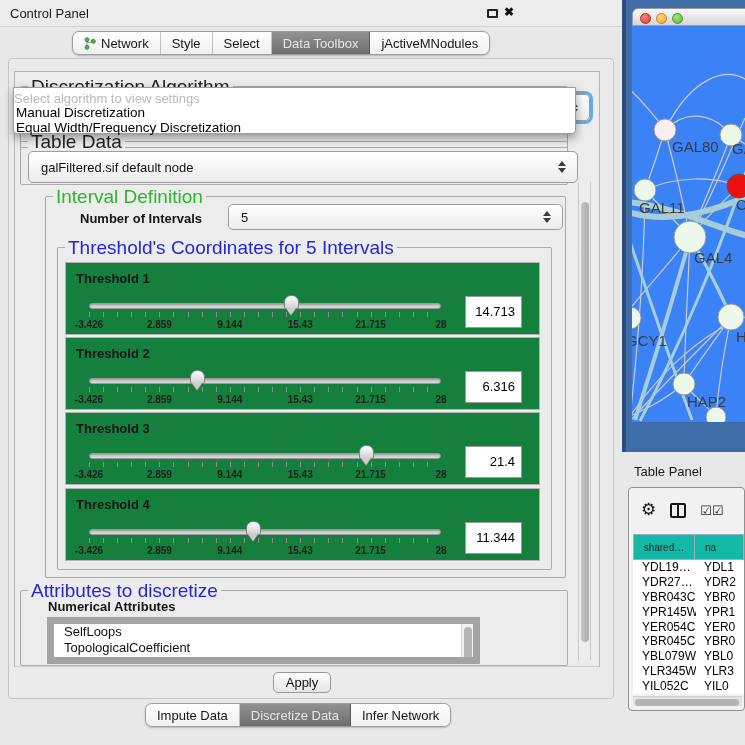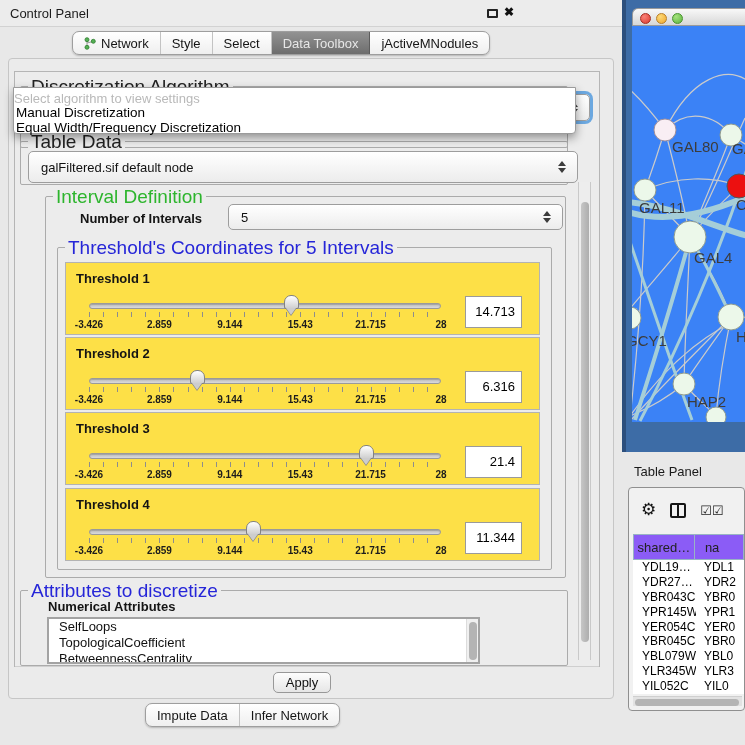--- a/index.html
+++ b/index.html
@@ -39,38 +39,38 @@
   .focusring{box-shadow:0 0 0 3px rgba(86,156,222,.85)}
 
   
   .popup{left:13px;top:87px;width:563px;height:47px;background:#fff;border:1px solid #9b9b9b;
          border-radius:0 0 4px 4px;box-shadow:0 4px 10px rgba(0,0,0,.38);z-index:50;font-size:13px}
   .popup .hint{position:absolute;left:0;right:0;top:3px;text-align:left;color:#b9b9b9}
   .popup .opt1{position:absolute;left:2px;top:17px;font-weight:normal;color:#000;font-size:13.5px}
   .popup .opt2{position:absolute;left:2px;top:32px;color:#000;font-size:13.5px}
 
   
-  .thpanel{left:65px;width:475px;height:73px;border:1px solid #b3b3b3;background:#fde047}
+  .thpanel{left:65px;width:475px;height:73px;border:1px solid #b3b3b3;background:#15803d}
   .th-title{position:absolute;left:10px;top:8px;font-size:13px;font-weight:bold;color:#141414}
   .slider-area{position:absolute;left:23px;top:36px;width:352px;height:34px}
   .track{position:absolute;left:0;right:0;top:4px;height:6px;border-radius:3px;
          background:linear-gradient(#bdbdbd,#dadada);border:1px solid #9a9a9a;box-shadow:inset 0 1px 1px rgba(0,0,0,.15)}
   .minorticks{position:absolute;left:0;right:0;top:13px;height:5px;
          background-image:repeating-linear-gradient(to right,#8d8d8d 0 1px,transparent 1px 14.08px)}
   .tl{position:absolute;top:20px;transform:translateX(-50%);font-size:10px;font-weight:bold;color:#1d1d1d;white-space:nowrap}
   .th-handle{position:absolute;top:-4px;width:15px;height:14px;z-index:2;
          background:linear-gradient(#ffffff,#d0d0d0);border:1px solid #828282;border-radius:7px 7px 2px 2px}
   .th-handle::after{content:'';position:absolute;left:1px;top:12px;width:0;height:0;
          border-left:5.5px solid transparent;border-right:5.5px solid transparent;border-top:7px solid #cdcdcd;
          filter:drop-shadow(0 1px 0 #828282)}
   .val{position:absolute;left:399px;top:33px;width:57px;height:32px;background:#fff;border:1px solid #9a9a9a;
        font-size:13px;text-align:right;line-height:30px;padding-right:6px;color:#000}
 
   
-  .listbox{left:47px;top:617px;width:433px;height:47px;background:#fff;border:2px solid #a3a3a3;overflow:hidden}
+  .listbox{left:47px;top:617px;width:433px;height:47px;background:#fff;border:7px solid #a3a3a3;overflow:hidden}
   .li{font-size:13px;line-height:16px;padding-left:10px;color:#101010;white-space:nowrap}
   .list-sb{position:absolute;right:0;top:0;bottom:0;width:12px;background:#f0f0f0;border-left:1px solid #dcdcdc}
   .list-sb i{position:absolute;left:1.5px;top:3px;width:8px;height:38px;border-radius:4px;background:#b4b4b4}
 
   
   .btn{background:linear-gradient(#fdfdfd,#e6e6e6);border:1px solid #989898;border-radius:5px;
        font-size:13px;color:#111;text-align:center}
 
   
   .vscroll{left:578px;top:182px;width:13px;height:478px;background:#ededed;border-left:1px solid #c9c9c9;border-right:1px solid #c9c9c9}
@@ -90,21 +90,21 @@
   
   .tp-titlebar{left:622px;top:452px;width:123px;height:33px;background:#e8e8e8}
   .tp-title{position:absolute;left:12px;top:12px;font-size:13px;color:#1a1a1a}
   .tp-box{left:628px;top:487px;width:117px;height:224px;border:1px solid #8f8f8f;border-radius:4px;background:#f1f1f1}
   .tp-toolbar{position:absolute;left:4px;top:8px;right:0;height:28px;display:flex;align-items:center;gap:14px;padding-left:8px}
   .gear{font-size:17px;color:#141414;line-height:18px}
   .splitic{width:16px;height:15px;border:2px solid #141414;border-radius:2px;position:relative}
   .splitic::after{content:'';position:absolute;left:5px;top:0;bottom:0;width:2px;background:#141414}
   .checks{font-size:13px;color:#222;letter-spacing:0px;white-space:nowrap}
   .tp-header{position:absolute;left:4px;top:46px;right:0;height:26px;display:flex;overflow:hidden}
-  .hcell{background:#8b5cf6;border:1px solid #98b4c4;font-size:13px;color:#222;display:flex;
+  .hcell{background:#14b8a6;border:1px solid #98b4c4;font-size:10px;color:#222;display:flex;
          align-items:center;justify-content:center;overflow:hidden;white-space:nowrap}
   .hcell.c0{width:79px}.hcell.c1{width:60px;border-left:none;justify-content:flex-start;padding-left:10px}
   .tp-rows{position:absolute;left:4px;top:72px;right:0;height:134px;background:#fff;overflow:hidden}
   .trow{display:flex;height:14.9px}
   .tcell{font-size:12px;color:#000;white-space:nowrap;overflow:hidden;line-height:14.9px}
   .tcell.c0{width:79px;padding-left:9px}.tcell.c1{width:60px;padding-left:8px}
   .hscroll{position:absolute;left:4px;right:2px;top:208px;height:10px;background:#e2e2e2;border-top:1px solid #cfcfcf}
   .hscroll i{position:absolute;left:2px;top:1.5px;width:104px;height:7px;border-radius:3.5px;background:#b4b4b4}
 
   .netlabel{font-size:15px;fill:#3c3c3c;font-family:"Liberation Sans",sans-serif}
@@ -281,20 +281,23 @@
   <div class="abs sep-line"></div>
   <div class="abs btn" style="left:273px;top:672px;width:58px;height:21px;line-height:19px">Apply</div>
 
   <div class="abs vscroll">
       <i></i>
     </div>
 
   <div class="abs tabgroup" style="left:145px;top:703px">
     <div class="tab">
         <span>Impute Data</span>
+      </div>
+    <div class="tab sel">
+        <span>Discretize Data</span>
       </div>
     <div class="tab">
         <span>Infer Network</span>
       </div>
   </div>
 
   <div class="abs blueframe"></div>
   <div class="abs macbar">
     <span class="light l-red"></span>
     <span class="light l-yel"></span>

